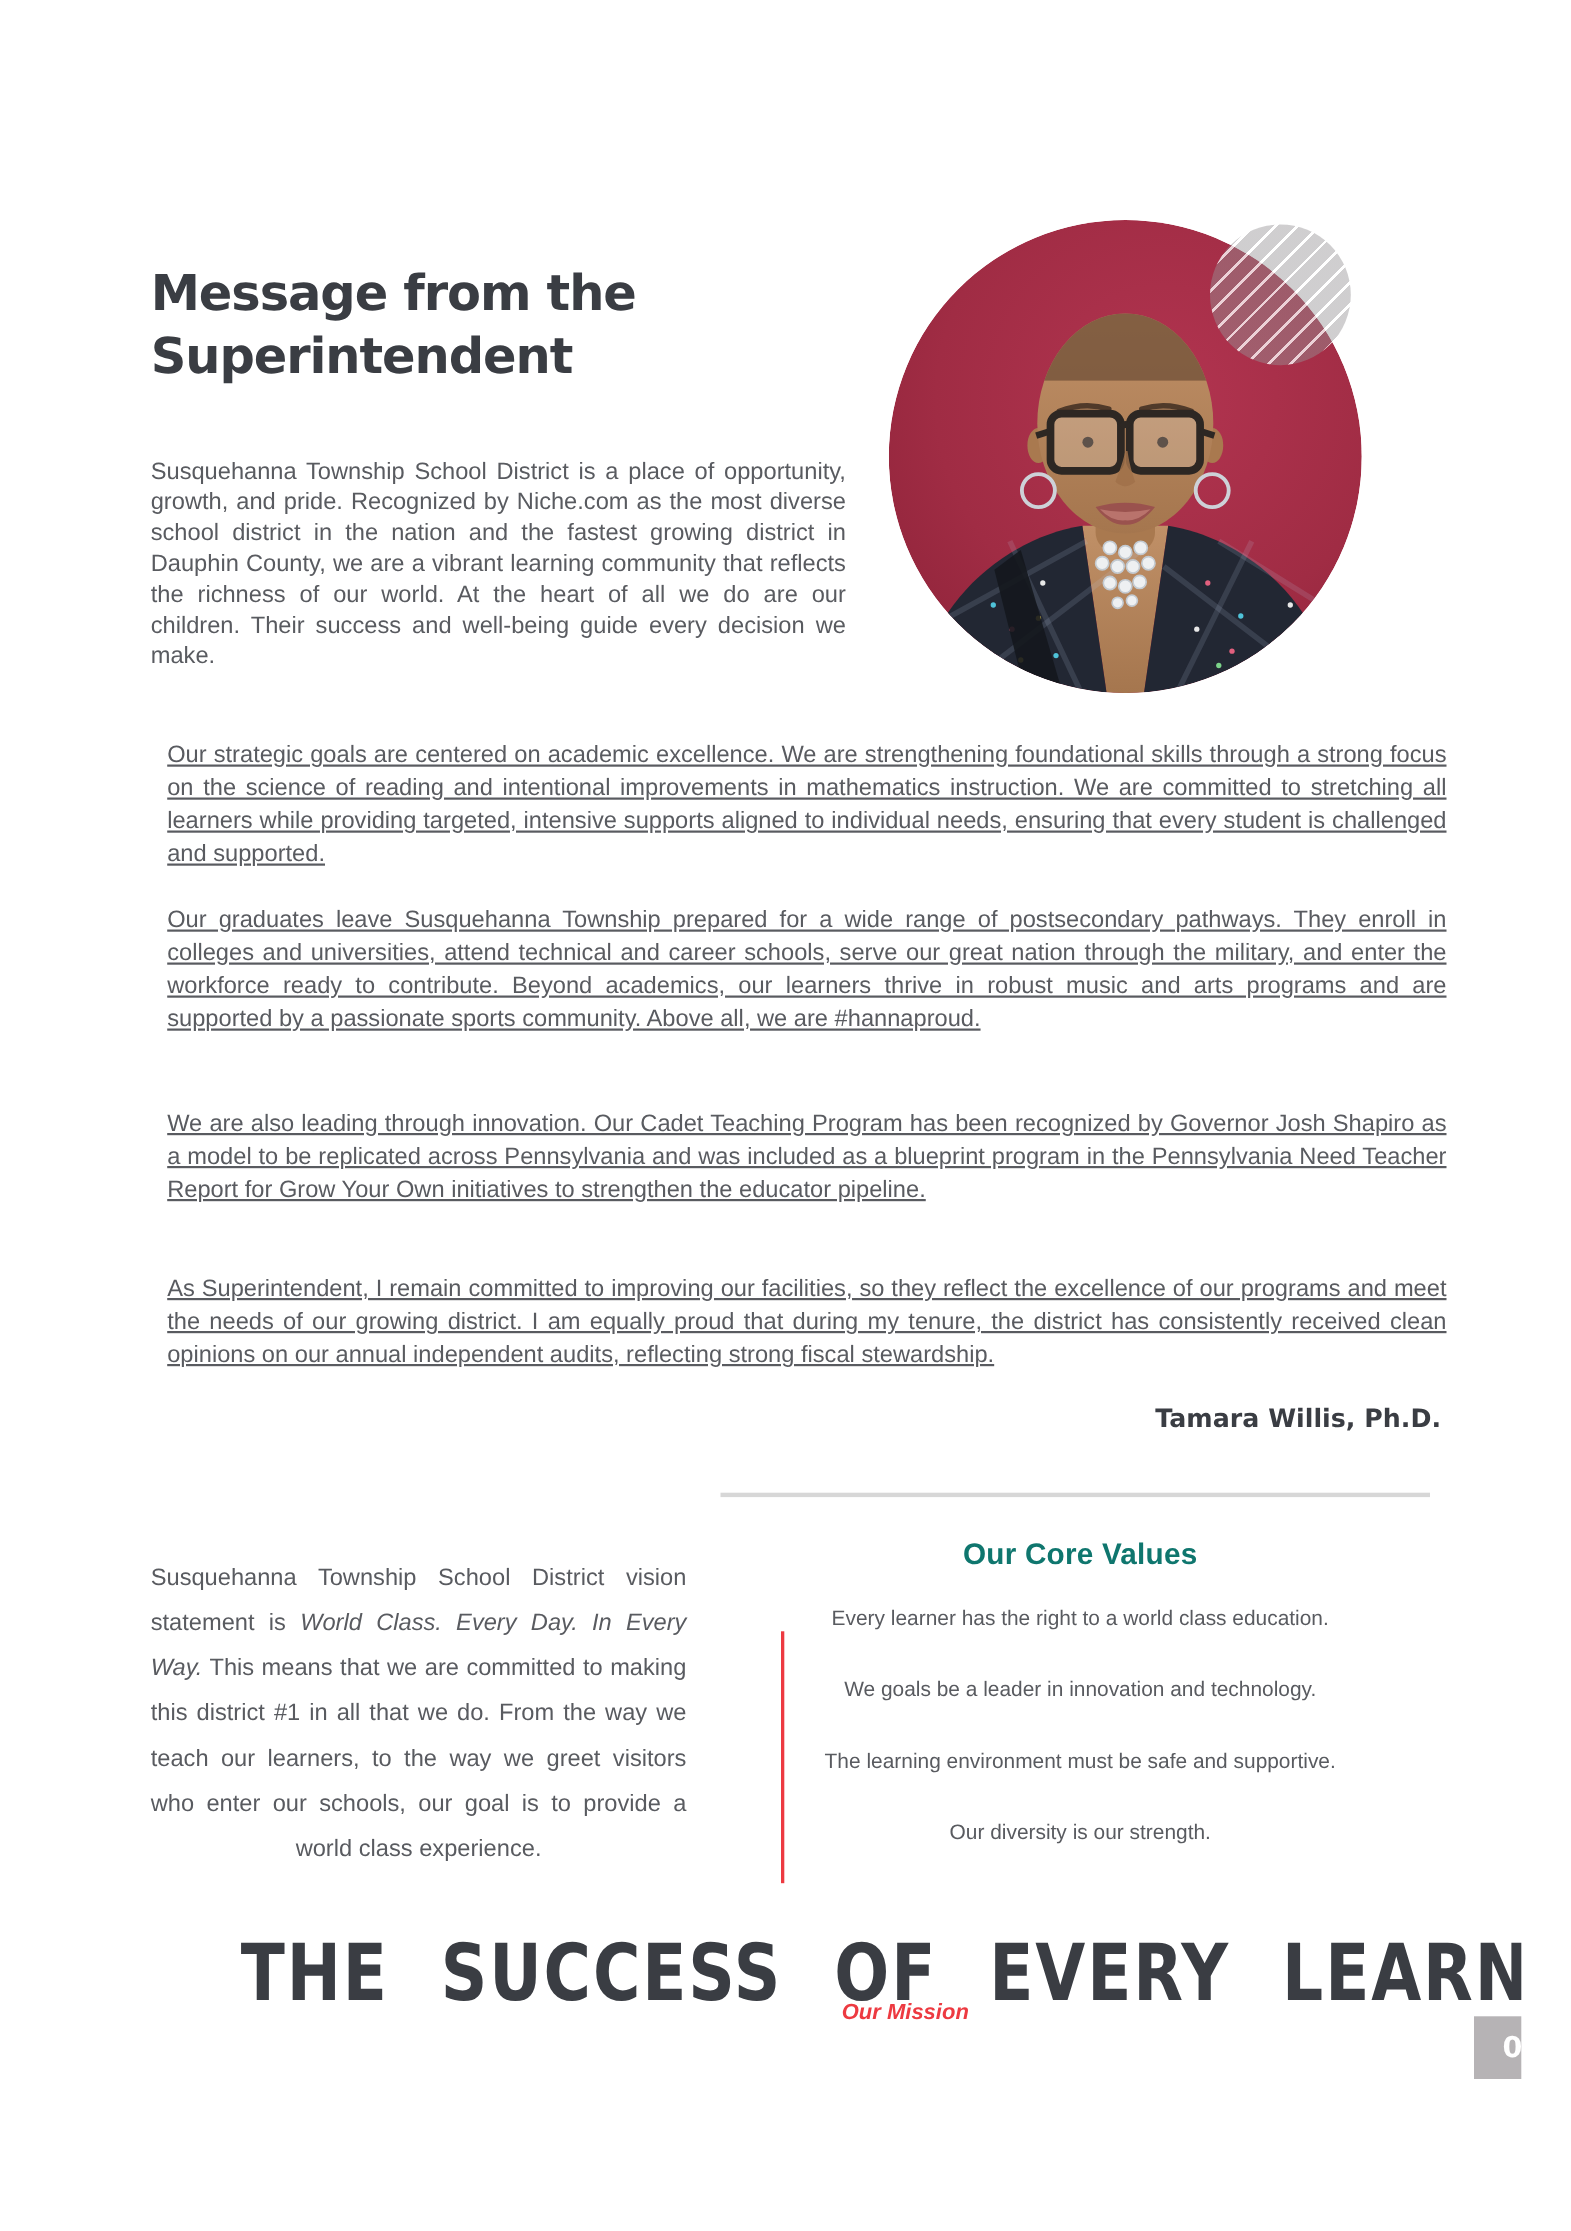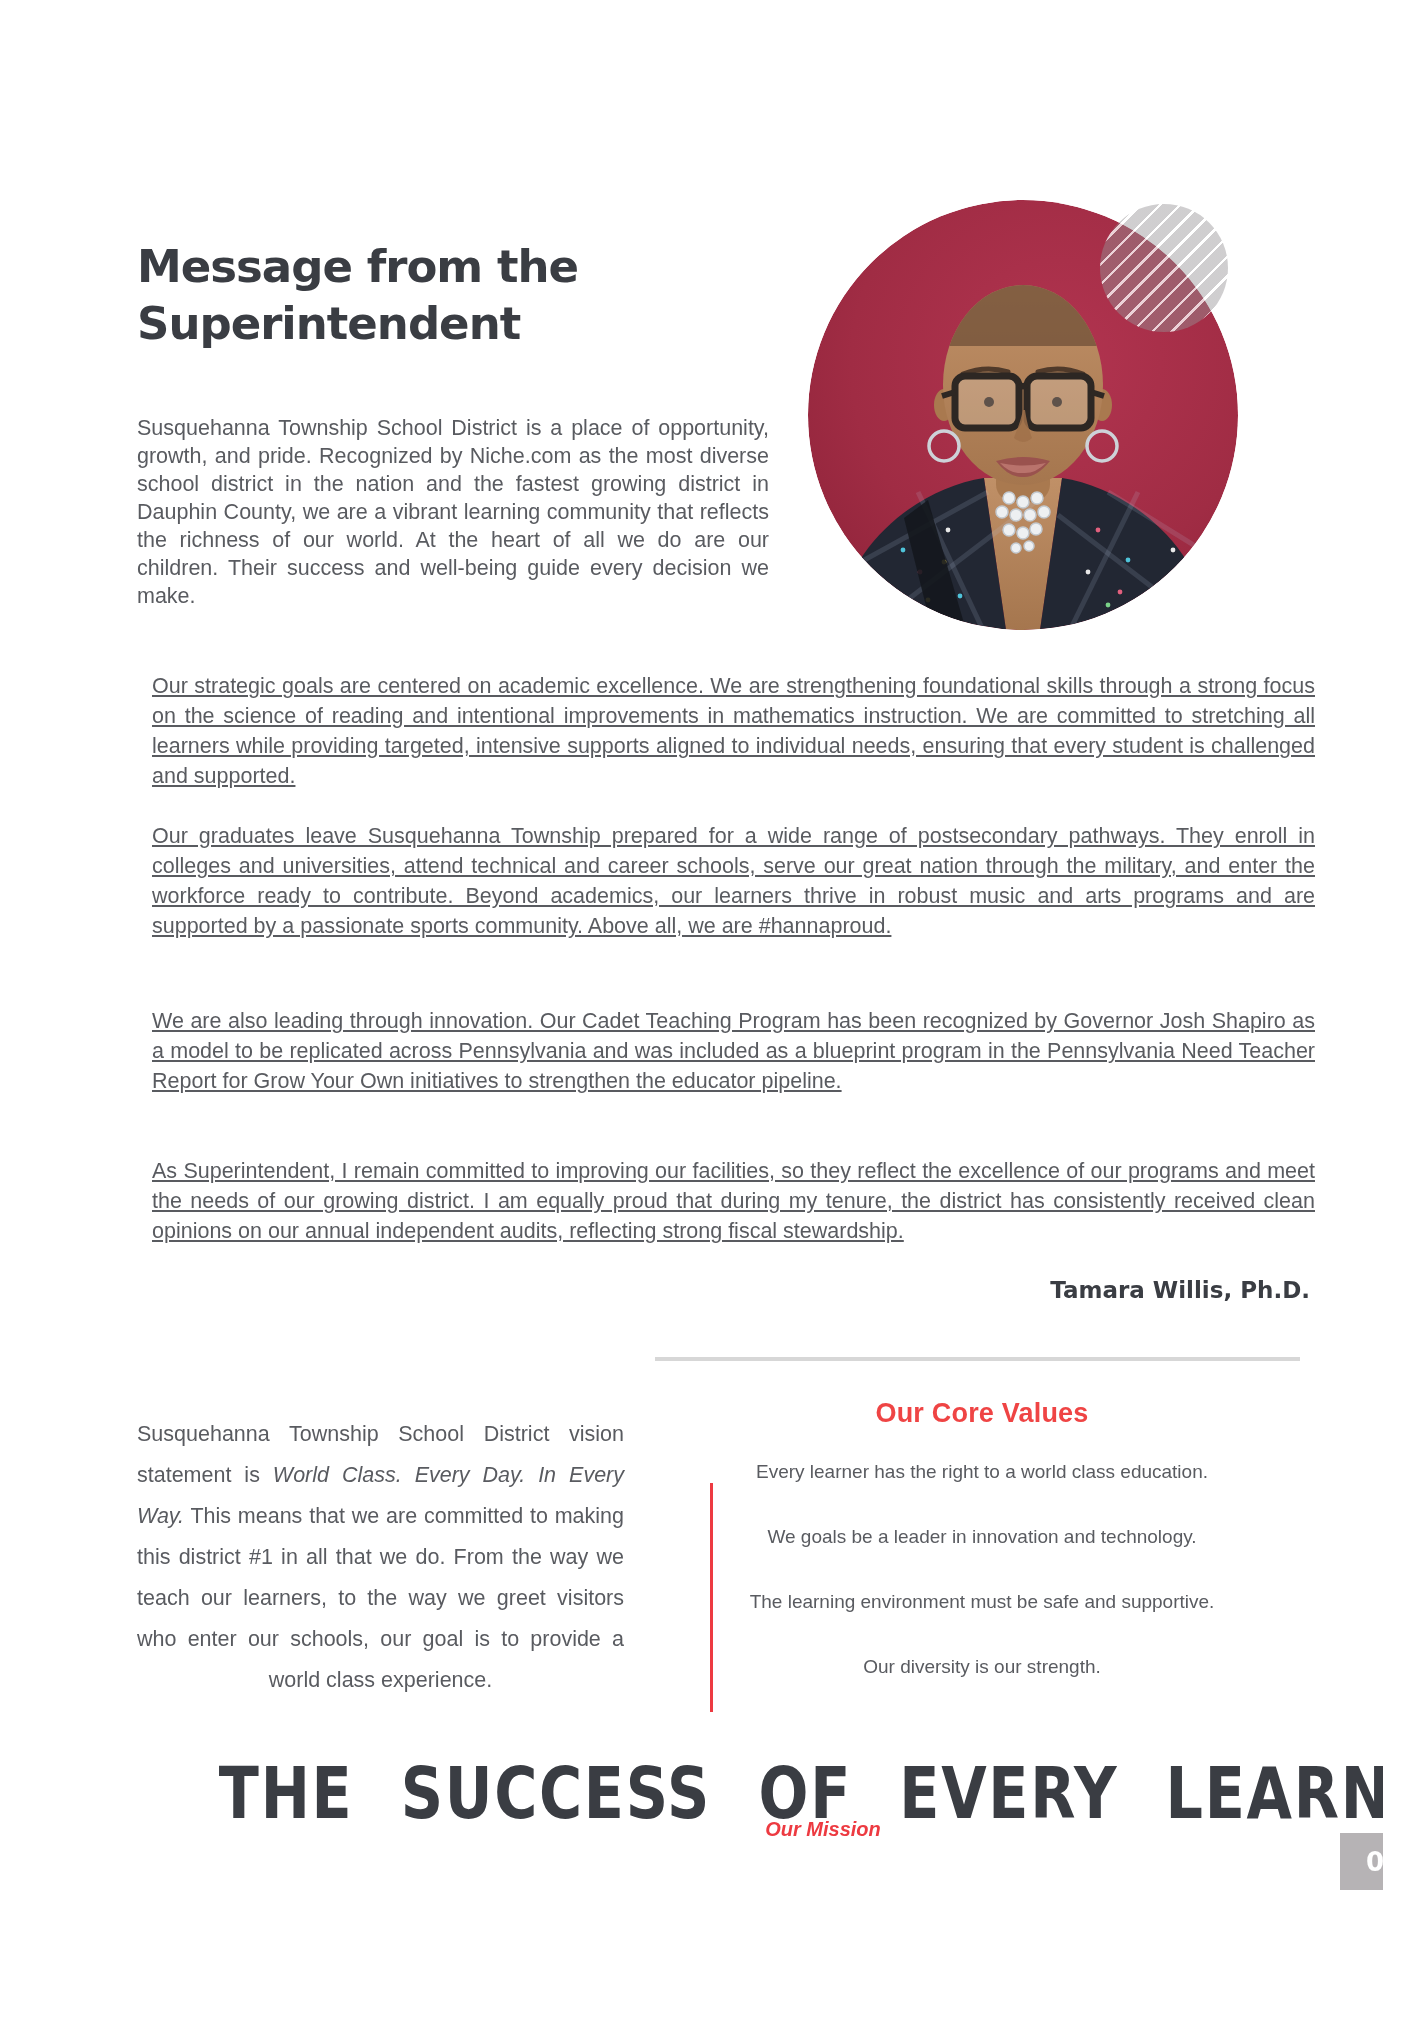--- a/index.html
+++ b/index.html
@@ -52,21 +52,21 @@
   }
   .vision {
     position:absolute; left:137px; top:1414px; width:487px; margin:0;
     font-size:21.5px; line-height:41px; text-align:justify;
     text-align-last:center; color:var(--body-gray,#595b60);
   }
   .vision em { font-style:italic; }
   .cv-heading {
     position:absolute; left:682px; top:1398px; width:600px; margin:0;
     text-align:center; font-size:27px; font-weight:bold;
-    color:#ef4444; letter-spacing:0.2px;
+    color:#0f766e; letter-spacing:0.2px;
   }
   .cv-list { position:absolute; left:682px; top:1461px; width:600px; }
   .cv-item { height:65px; text-align:center; font-size:19px; color:var(--body-gray,#595b60); }
   .red-rule {
     position:absolute; left:710px; top:1483px; width:3px; height:229px;
     background:var(--accent-red,#ed3a41);
   }
   .banner {
     position:absolute; left:96px; top:1752px; width:1330px;
     text-align:center; white-space:nowrap;

